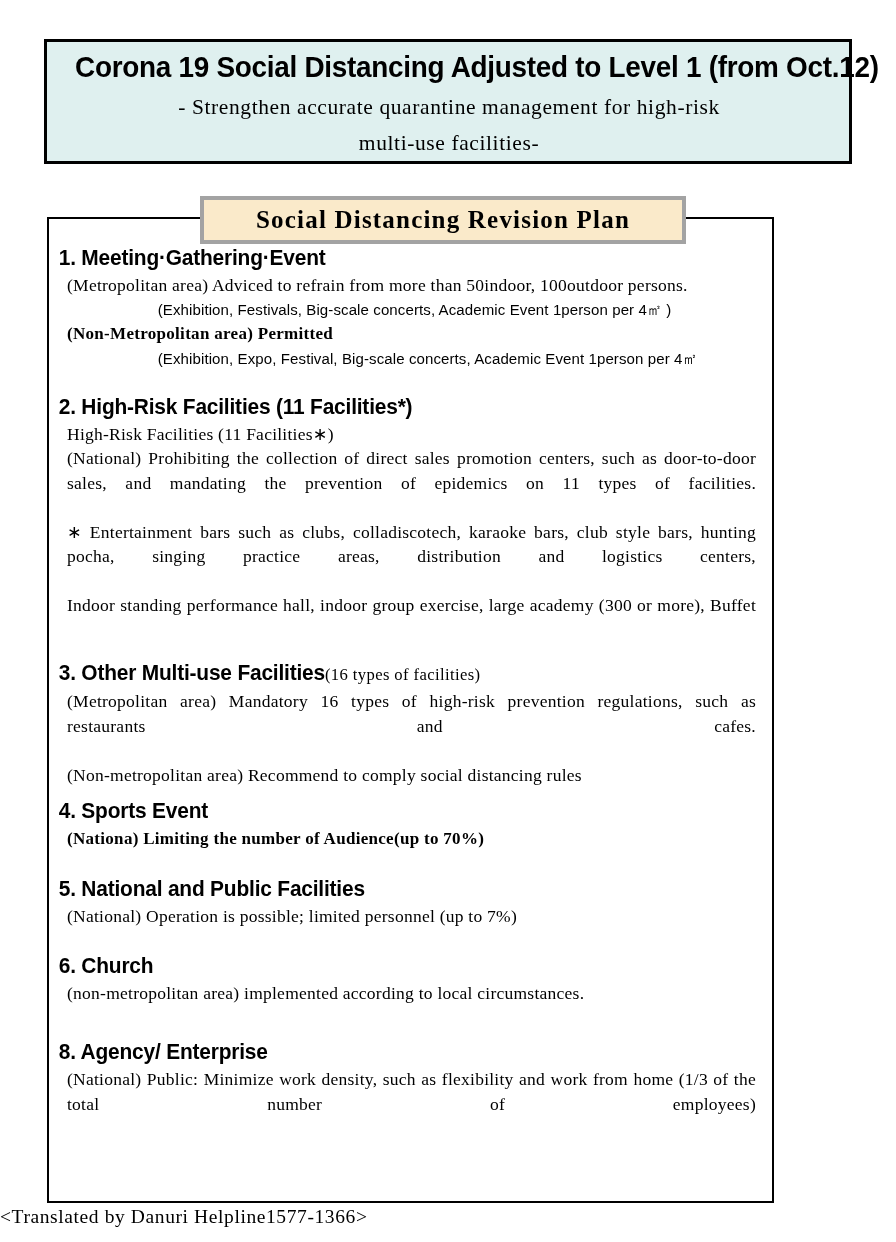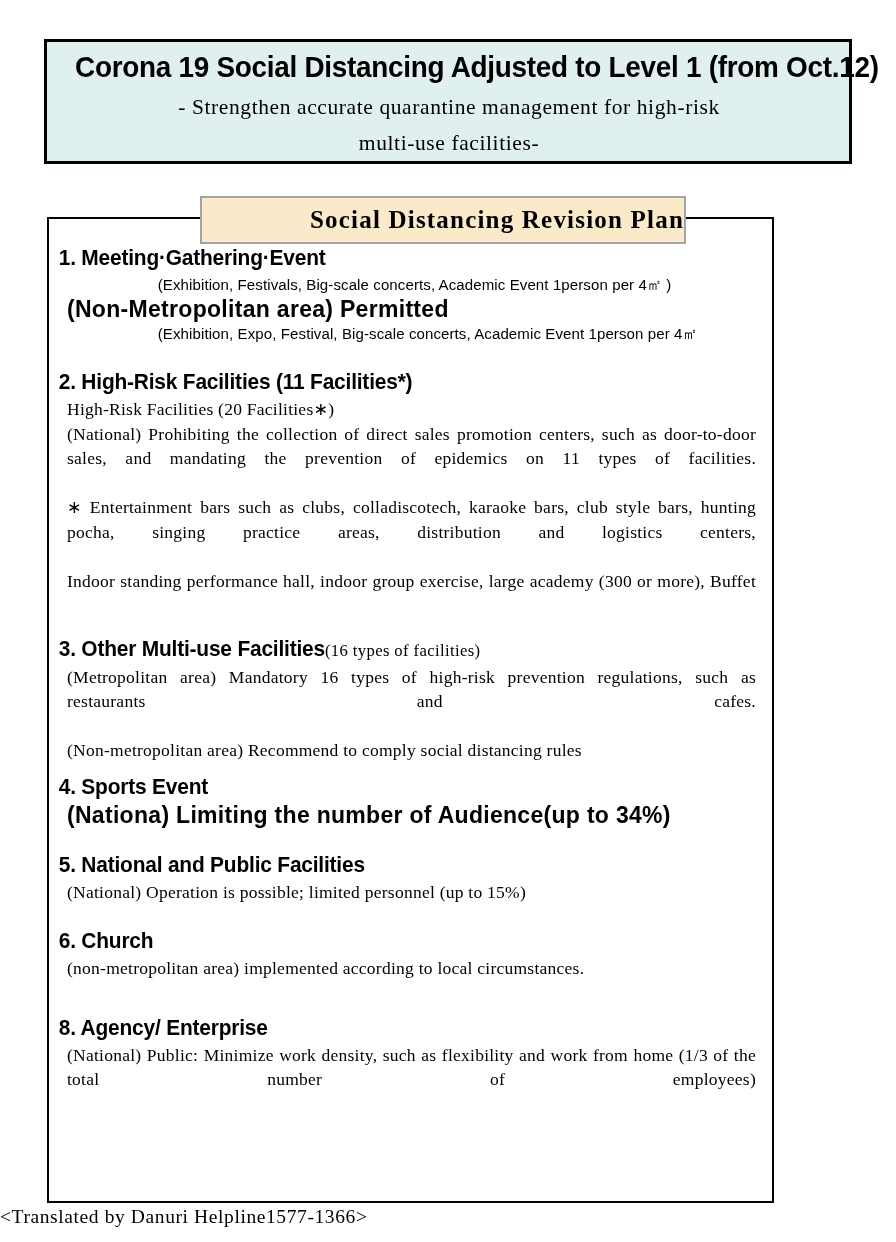--- a/index.html
+++ b/index.html
@@ -50,26 +50,26 @@
   }
 
   
   .banner {
     position: absolute;
     left: 200px;
     top: 196px;
     width: 486px;
     height: 48px;
     background: #faeaca;
-    border: 2px solid #a3a3a3;
+    border: 4px solid #a3a3a3;
     box-sizing: border-box;
     z-index: 5;
     display: flex;
     align-items: center;
-    justify-content: flex-end;
+    justify-content: center;
   }
   .banner-text {
     font-family: "Liberation Serif", serif;
     font-weight: bold;
     font-size: 25px;
     letter-spacing: 1.2px;
     white-space: nowrap;
   }
 
   
@@ -110,23 +110,23 @@
   .body-line {
     font-family: "Liberation Serif", serif;
     font-size: 17.5px;
     line-height: 24.5px;
     padding: 0 2px 0 14px;
     text-align: justify;
     letter-spacing: 0.25px;
   }
 
   .body-bold {
-    font-family: Liberation Sans, sans-serif;
-    font-weight: bold;
-    font-size: 23px;
+    font-family: Liberation Serif, serif;
+    font-weight: bold;
+    font-size: 17px;
     line-height: 26px;
     padding: 0 2px 0 14px;
     letter-spacing: 0.3px;
   }
 
   .indent-note {
     font-family: "Liberation Sans", sans-serif;
     font-size: 15.5px;
     line-height: 23px;
     padding-left: 108px;
@@ -173,47 +173,48 @@
 </div>
 
 <div class="banner">
   <div class="banner-text">Social Distancing Revision Plan</div>
 </div>
 
 <div class="main-box">
   <div id="sections-root">
       <div class="section">
         <div class="sec-head">1. Meeting·Gathering·Event</div>
+        <div class="body-line">(Metropolitan area) Adviced to refrain from more than 50indoor, 100outdoor persons.</div>
         <div class="indent-note">(Exhibition, Festivals, Big-scale concerts, Academic Event 1person per 4㎡ )</div>
         <div class="body-bold">(Non-Metropolitan area) Permitted</div>
         <div class="indent-note">(Exhibition, Expo, Festival, Big-scale concerts, Academic Event 1person per 4㎡</div>
       </div>
       <div class="gap-lg"></div>
       <div class="section">
         <div class="sec-head">2. High-Risk Facilities (11 Facilities*)</div>
-        <div class="body-line">High-Risk Facilities (20 Facilities∗)</div>
+        <div class="body-line">High-Risk Facilities (11 Facilities∗)</div>
         <div class="body-line jtext">(National) Prohibiting the collection of direct sales promotion centers, such as door-to-door sales, and mandating the prevention of epidemics on 11 types of facilities.</div>
         <div class="body-line jtext">∗ Entertainment bars such as clubs, colladiscotech, karaoke bars, club style bars, hunting pocha, singing practice areas, distribution and logistics centers,</div>
         <div class="body-line jtext">Indoor standing performance hall, indoor group exercise, large academy (300 or more), Buffet</div>
       </div>
       <div class="gap-md"></div>
       <div class="section">
         <div class="sec-head">3. Other Multi-use Facilities<span class="sub-note">(16 types of facilities)</span></div>
         <div class="body-line jtext">(Metropolitan area) Mandatory 16 types of high-risk prevention regulations, such as restaurants and cafes.</div>
         <div class="body-line">(Non-metropolitan area) Recommend to comply social distancing rules</div>
       </div>
       <div class="gap-sm"></div>
       <div class="section">
         <div class="sec-head">4. Sports Event</div>
-        <div class="body-bold">(Nationa) Limiting the number of Audience(up to 34%)</div>
+        <div class="body-bold">(Nationa) Limiting the number of Audience(up to 70%)</div>
       </div>
       <div class="gap-lg"></div>
       <div class="section">
         <div class="sec-head">5. National and Public Facilities</div>
-        <div class="body-line">(National) Operation is possible; limited personnel (up to 15%)</div>
+        <div class="body-line">(National) Operation is possible; limited personnel (up to 7%)</div>
       </div>
       <div class="gap-lg"></div>
       <div class="section">
         <div class="sec-head">6. Church</div>
         <div class="body-line">(non-metropolitan area) implemented according to local circumstances.</div>
       </div>
       <div class="gap-md"></div>
       <div class="gap-md"></div>
       <div class="section">
         <div class="sec-head">8. Agency/ Enterprise</div>

